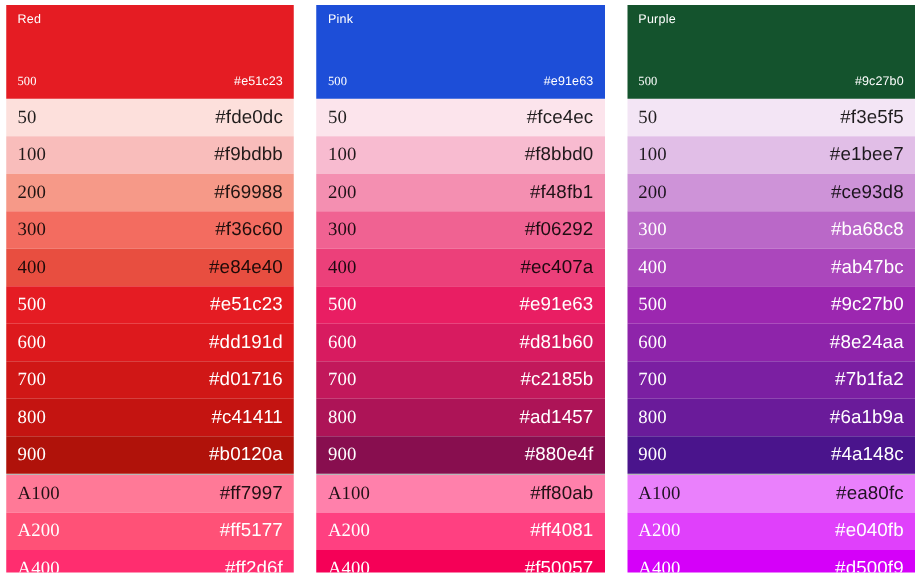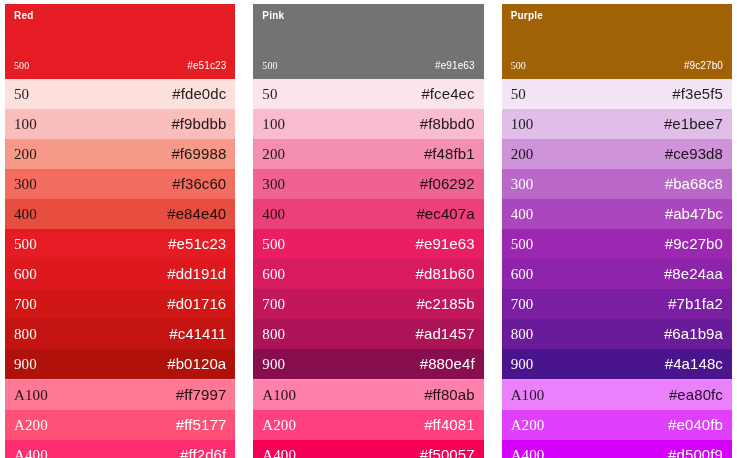--- a/index.html
+++ b/index.html
@@ -41,21 +41,21 @@
     box-sizing: border-box;
     padding: 6px 9px 0 9px;
     display: flex;
     flex-direction: column;
     justify-content: space-between;
   }
   .palette-header-name {
     font-size: 10px;
     line-height: 12px;
     letter-spacing: 0.2px;
-    font-weight: 700;
+    font-weight: 400;
   }
   .palette-header-row {
     display: flex;
     justify-content: space-between;
     align-items: baseline;
     padding-bottom: 7px;
     font-size: 10px;
     line-height: 12px;
     letter-spacing: 0.1px;
   }
@@ -150,21 +150,21 @@
           <span class="shade-name">A200</span>
           <span class="shade-hex">#ff5177</span>
         </div>
         <div class="shade-row text-light" style="background: rgb(255, 45, 111);">
           <span class="shade-name">A400</span>
           <span class="shade-hex">#ff2d6f</span>
         </div>
       </div>
     </div>
     <div class="palette-column">
-      <div class="palette-header" style="background: #737373;">
+      <div class="palette-header" style="background: #1d4ed8;">
         <div class="palette-header-name text-light">Pink</div>
         <div class="palette-header-row text-light">
           <span class="shade-name">500</span>
           <span class="shade-hex">#e91e63</span>
         </div>
       </div>
       <div class="shade-group-main">
         <div class="shade-row text-dark" style="background: rgb(252, 228, 236);">
           <span class="shade-name">50</span>
           <span class="shade-hex">#fce4ec</span>
@@ -215,21 +215,21 @@
           <span class="shade-name">A200</span>
           <span class="shade-hex">#ff4081</span>
         </div>
         <div class="shade-row text-light" style="background: rgb(245, 0, 87);">
           <span class="shade-name">A400</span>
           <span class="shade-hex">#f50057</span>
         </div>
       </div>
     </div>
     <div class="palette-column">
-      <div class="palette-header" style="background: #a16207;">
+      <div class="palette-header" style="background: #14532d;">
         <div class="palette-header-name text-light">Purple</div>
         <div class="palette-header-row text-light">
           <span class="shade-name">500</span>
           <span class="shade-hex">#9c27b0</span>
         </div>
       </div>
       <div class="shade-group-main">
         <div class="shade-row text-dark" style="background: rgb(243, 229, 245);">
           <span class="shade-name">50</span>
           <span class="shade-hex">#f3e5f5</span>

